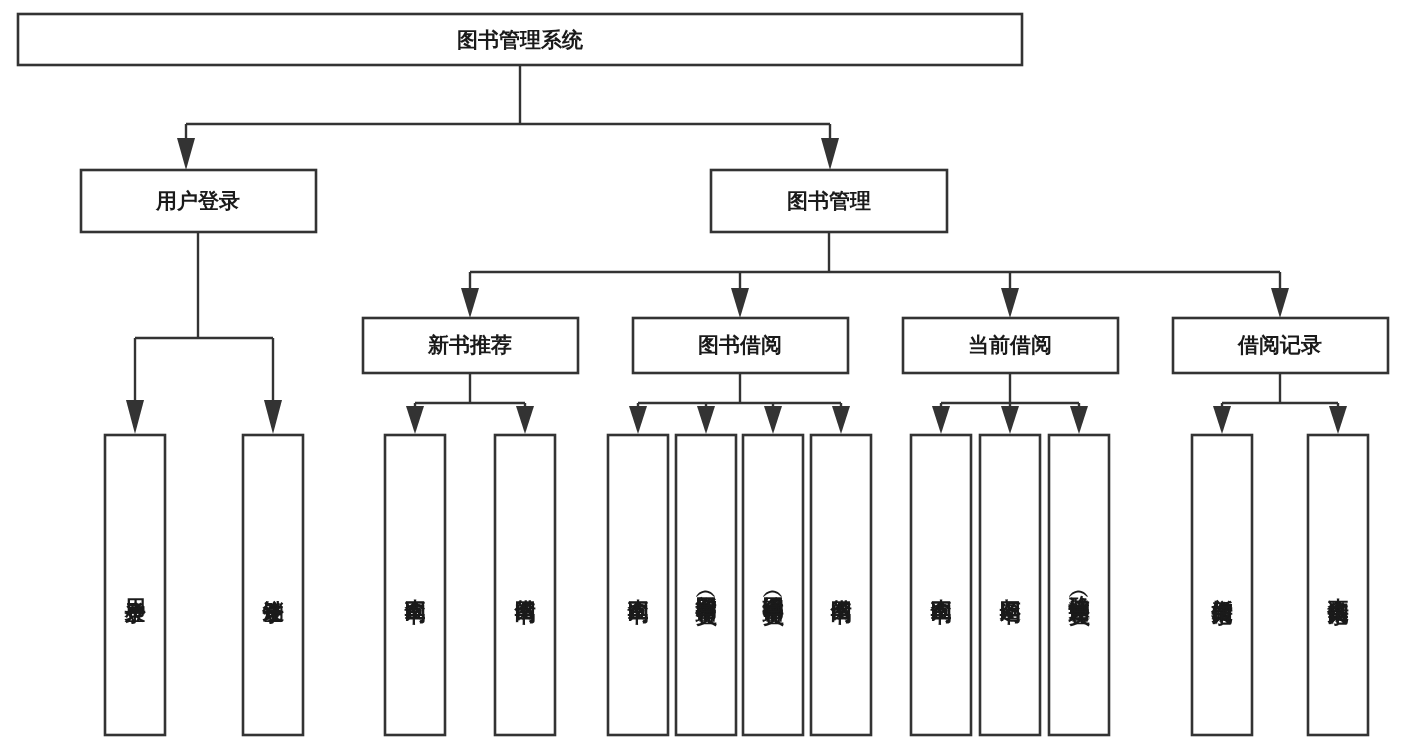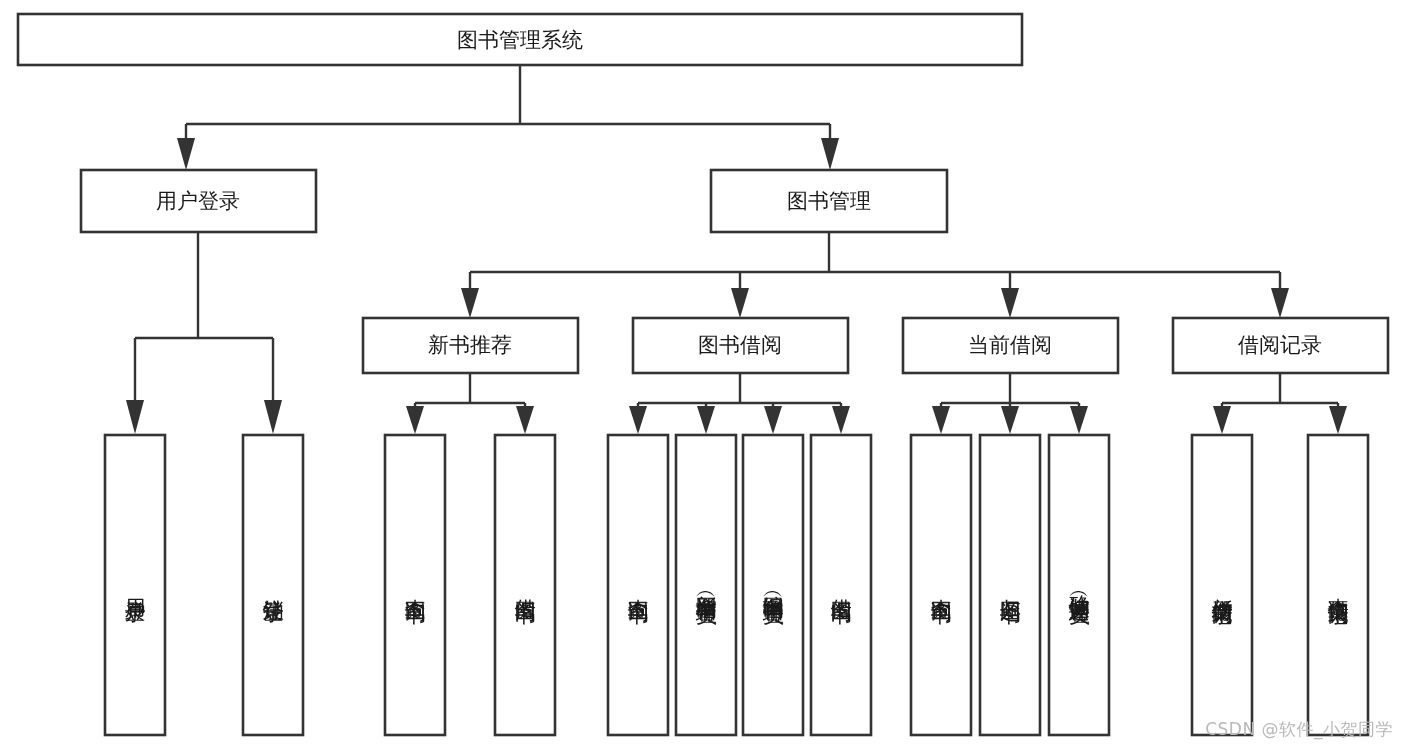--- a/index.html
+++ b/index.html
@@ -12,20 +12,21 @@
     width: 1405px;
     height: 747px;
     font-family: "DejaVu Sans", "Liberation Sans", sans-serif;
     overflow: hidden;
   }
   #diagram-root {
     position: relative;
     width: 1405px;
     height: 747px;
     background: #ffffff;
+    font-weight: bold;
   }
   svg.diagram-canvas {
     position: absolute;
     top: 0;
     left: 0;
     width: 1405px;
     height: 747px;
     display: block;
   }
   .node-box {
@@ -238,15 +239,14 @@
     <span class="leaf-label">确认归还（管理员）</span>
   </div>
 
   <div class="leaf-label-wrap" style="left:1192px; top:435px; width:60px; height:300px;">
     <span class="leaf-label">新增借阅记录</span>
   </div>
   <div class="leaf-label-wrap" style="left:1308px; top:435px; width:60px; height:300px;">
     <span class="leaf-label">查询借阅记录</span>
   </div>
 
-  <div class="watermark">CSDN @软件_小贺同学</div>
 
 </div>
 
 </body></html>

